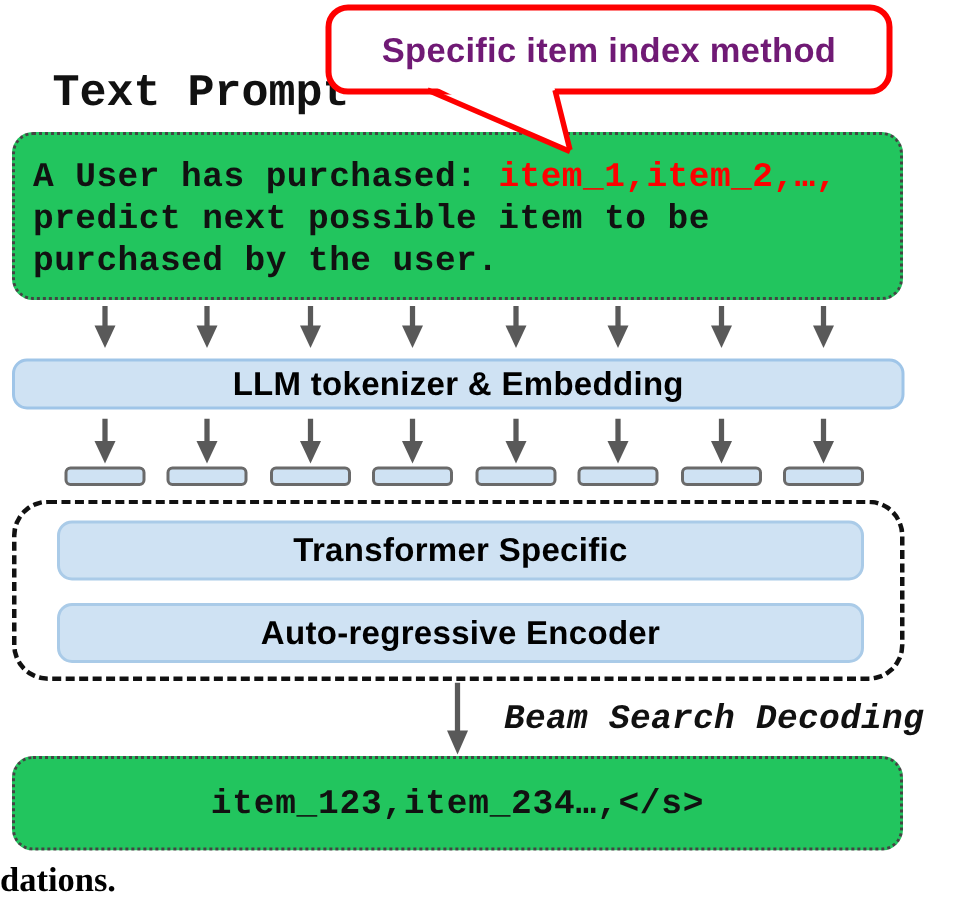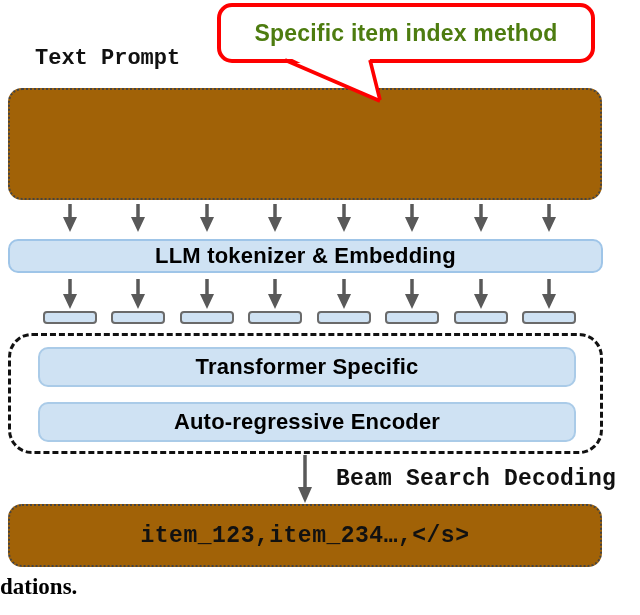--- a/index.html
+++ b/index.html
@@ -8,30 +8,30 @@
     font-family:"Liberation Sans",sans-serif;
   }
   .abs{position:absolute;}
   
   #bubble{
     left:217px;top:3px;width:378px;height:60px;box-sizing:border-box;
     background:#ffffff;border:4px solid #fe0000;border-radius:15px;
     display:flex;align-items:center;justify-content:center;z-index:4;
   }
   #bubble span{
-    color:#4d7c0f;font-weight:bold;font-size:23px;letter-spacing:0.2px;
+    color:#701a75;font-weight:bold;font-size:23px;letter-spacing:0.2px;
     font-family:"Liberation Sans",sans-serif;
   }
   #tail-svg{left:0;top:0;z-index:5;pointer-events:none;}
   
   .mono{font-family:"Liberation Mono","DejaVu Sans Mono",monospace;font-weight:bold;color:#111;}
-  #prompt-label{left:35px;top:46px;font-size:22px;}
+  #prompt-label{left:35px;top:46px;font-size:30px;}
   
   .dotted-box{
-    background:#a16207;border:2px dotted #444;border-radius:14px;box-sizing:border-box;
+    background:#22c55e;border:2px dotted #444;border-radius:14px;box-sizing:border-box;
   }
   #prompt-box{left:8px;top:88px;width:594px;height:112px;z-index:1;}
   #prompt-text{
     left:22px;top:104px;width:575px;font-size:23px;line-height:28px;letter-spacing:0.3px;z-index:2;
   }
   #prompt-text .red{color:#fe0000;}
   
   .blue-box{
     background:#cfe2f3;box-sizing:border-box;border-radius:10px;
     display:flex;align-items:center;justify-content:center;
@@ -42,21 +42,21 @@
     left:8px;top:333px;width:595px;height:121px;box-sizing:border-box;
     border:3px dashed #111;border-radius:24px;background:#ffffff;
   }
   #encoder-box{left:38px;top:347px;width:538px;height:40px;border:2px solid #aacbe8;z-index:2;}
   #decoder-box{left:38px;top:402px;width:538px;height:40px;border:2px solid #aacbe8;z-index:2;}
   
   .token{
     position:absolute;width:54px;height:13px;box-sizing:border-box;
     background:#cfe2f3;border:2px solid #6a6a6a;border-radius:4px;
   }
-  #beam-label{left:336px;top:466px;font-size:23px;letter-spacing:0.2px;}
+  #beam-label{left:336px;top:466px;font-size:23px;letter-spacing:0.2px;font-style:italic;}
   #output-box{left:8px;top:504px;width:594px;height:63px;display:flex;align-items:center;justify-content:center;}
   #output-text{font-size:23px;letter-spacing:0.5px;}
   
   #caption{left:0;top:573px;width:640px;color:#000;
     font-family:"Liberation Serif","DejaVu Serif",serif;font-weight:bold;font-size:23px;line-height:28px;}
   #caption span{display:block;}
   .arrow-svg{position:absolute;}
 </style>
 </head>
 <body>
@@ -68,20 +68,25 @@
   </div>
   <svg id="tail-svg" class="abs" width="640" height="615">
     <polygon points="286,56 369,56 380,101" fill="#ffffff"></polygon>
     <line x1="285" y1="60" x2="380" y2="101" stroke="#fe0000" stroke-width="3.6"></line>
     <line x1="370" y1="60" x2="380" y2="100" stroke="#fe0000" stroke-width="3.6"></line>
   </svg>
 
   <div id="prompt-label" class="abs mono">Text Prompt</div>
 
   <div id="prompt-box" class="abs dotted-box"></div>
+  <div id="prompt-text" class="abs mono">
+    <span>A User has purchased: </span><span class="red">item_1,item_2,…,</span><br>
+    <span>predict next possible item to be</span><br>
+    <span>purchased by the user.</span>
+  </div>
 
   <div id="arrows-row1">
       <svg width="16" height="29" class="arrow-svg" style="left: 62px; top: 204px;">
         <line x1="8" y1="0" x2="8" y2="14" stroke="#595959" stroke-width="3.5"></line>
         <polygon points="1,13 15,13 8,28" fill="#595959"></polygon>
       </svg>
       <svg width="16" height="29" class="arrow-svg" style="left: 130px; top: 204px;">
         <line x1="8" y1="0" x2="8" y2="14" stroke="#595959" stroke-width="3.5"></line>
         <polygon points="1,13 15,13 8,28" fill="#595959"></polygon>
       </svg>

